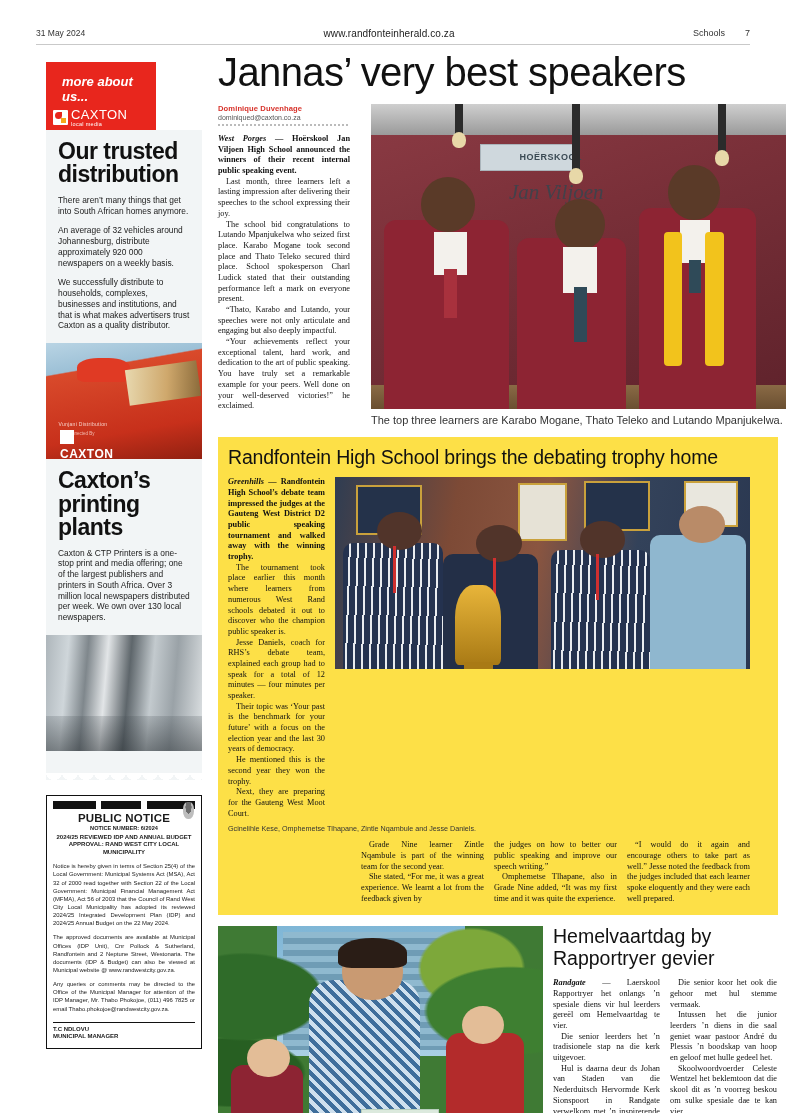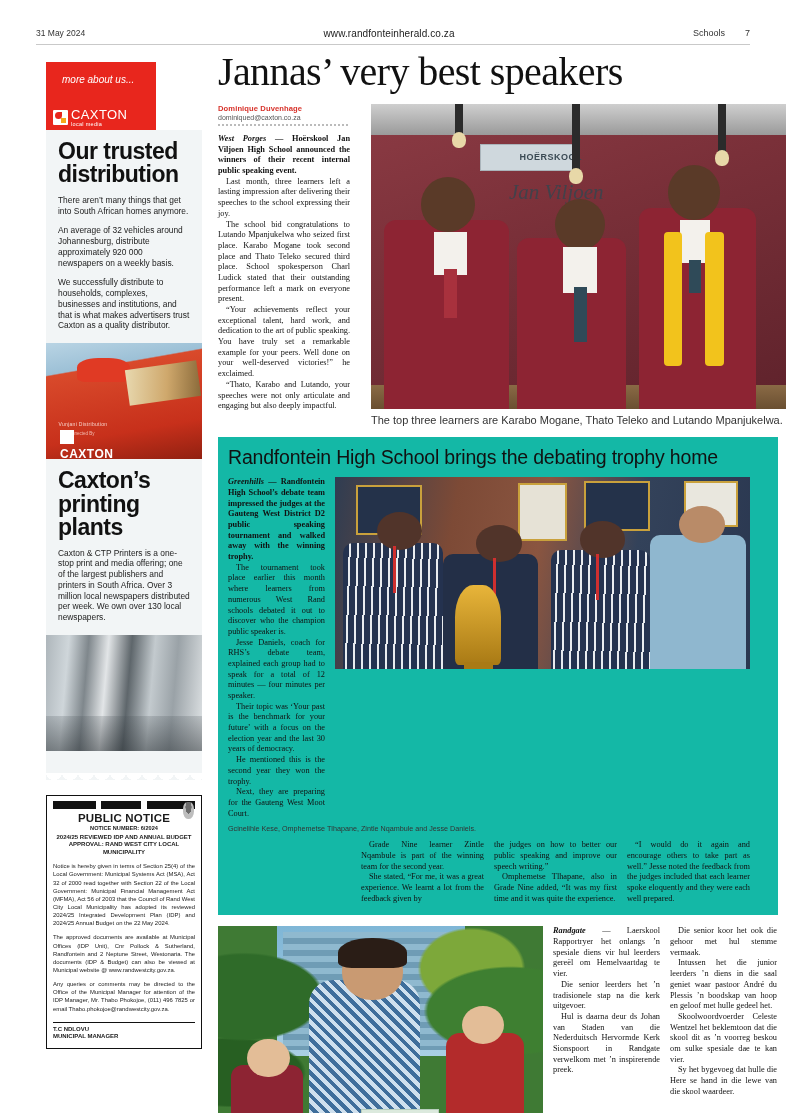--- a/index.html
+++ b/index.html
@@ -37,21 +37,21 @@
   }
   .caxton-flag .ribbon {
     position:absolute; left:0; top:-9px; width:110px; height:12px;
     background:
       linear-gradient(135deg,#fff 25%,transparent 25%) -0px 0/22px 12px,
       linear-gradient(225deg,#fff 25%,transparent 25%) -0px 0/22px 12px;
     background-color:#e8261d;
   }
   .caxton-flag .more {
     position:absolute; left:7px; top:12px;
-    font-style:italic; font-weight:normal; font-size:10px; color:#fff;padding-left:9px;
+    font-style:italic; font-weight:bold; font-size:13px; color:#fff;padding-left:9px;
   }
   .caxton-flag .logo {
     position:absolute; left:7px; bottom:7px; display:flex; align-items:center; gap:3px;
   }
   .cx-mark {
     width:15px; height:15px; background:#fff; position:relative; border-radius:1px;
   }
   .cx-mark:before {
     content:""; position:absolute; left:2px; top:2px; width:7px; height:7px;
     background:#e8261d; border-radius:50% 0 50% 50%;
@@ -133,21 +133,21 @@
   .notice .sub1 { text-align:center; font-size:5.6px; font-weight:bold; margin-top:1px; }
   .notice .sub2 { text-align:center; font-size:6px; font-weight:bold; margin-top:3px; line-height:1.25; }
   .notice p { font-size:5.9px; line-height:1.38; margin:6px 0 0 0; text-align:justify; color:#222;}
   .notice .sig { margin-top:9px; border-top:1px solid #111; padding-top:3px; }
   .notice .sig div { font-size:6px; font-weight:bold; line-height:1.3; }
 
   
   .main { position:absolute; left:218px; top:52px; width:560px; }
 
   .headline {
-    font-family:Liberation Serif, serif;
+    font-family:Liberation Sans, sans-serif;
     font-size:40px; line-height:1; font-weight:normal; letter-spacing:-.6px;
     margin:0 0 12px 0; color:#111;
   }
 
   .byline { width:132px; }
   .byline .name { color:#d7322a; font-size:7.6px; font-weight:bold; letter-spacing:.1px;}
   .byline .mail { color:#555; font-size:7px; margin-top:1px; }
   .byline .dots {
     margin-top:3px; height:3px;
     background:radial-gradient(circle at 1.2px 1.2px,#bbb 1.2px, transparent 1.3px) 0 0/4px 3px repeat-x;
@@ -208,21 +208,21 @@
     position:absolute; left:0; bottom:0; width:100%; height:8%;
     background:linear-gradient(180deg,#8a6a45,#6a4f31);
   }
 
   .caption {
     font-size:11px; color:#333; margin-top:4px; line-height:1.3;
   }
 
   
   .a2 {
-    margin-top:10px; background:#14b8a6; padding:9px 28px 11px 10px; width:560px;
+    margin-top:10px; background:#fde047; padding:9px 28px 11px 10px; width:560px;
   }
   .a2 h2 {
     margin:0 0 8px 0; font-size:19.5px; font-weight:normal; color:#111; letter-spacing:-.2px;
   }
   .a2-top { display:flex; gap:10px; }
   .a2-col { width:125px; }
   .photo2 { width:415px; height:192px; position:relative; overflow:hidden; background:#2e3f55; }
   .photo2 .bg {
     position:absolute; inset:0;
     background:linear-gradient(100deg,#2f3d52 0%,#7d4a36 28%,#8a5540 48%,#33425a 70%,#2a3750 100%);
@@ -391,22 +391,22 @@
       <div class="byline">
         <div class="name">Dominique Duvenhage</div>
         <div class="mail">dominiqued@caxton.co.za</div>
         <div class="dots"></div>
       </div>
       <div class="sp"></div>
       <div class="bodytext">
         <p class="lead"><span class="loc">West Porges</span><span> — Hoërskool Jan Viljoen High School announced the winners of their recent internal public speaking event.</span></p>
         <p>Last month, three learners left a lasting impression after delivering their speeches to the school expressing their joy.</p>
         <p>The school bid congratulations to Lutando Mpanjukelwa who seized first place. Karabo Mogane took second place and Thato Teleko secured third place. School spokesperson Charl Ludick stated that their outstanding performance left a mark on everyone present.</p>
+        <p>“Thato, Karabo and Lutando, your speeches were not only articulate and engaging but also deeply impactful.</p>
         <p>“Your achievements reflect your exceptional talent, hard work, and dedication to the art of public speaking. You have truly set a remarkable example for your peers. Well done on your well-deserved victories!” he exclaimed.</p>
-        <p>“Thato, Karabo and Lutando, your speeches were not only articulate and engaging but also deeply impactful.</p>
       </div>
     </div>
 
     <div>
       <div class="photo photo1">
         <div class="wall"></div>
         <div class="ceil"></div>
         <div class="sign">
             <span>HOËRSKOOL</span>
           </div>
@@ -524,20 +524,21 @@
         <div class="manhead"></div>
         <div class="manhair"></div>
         <div class="boyr"></div>
         <div class="boyrh"></div>
         <div class="cert"></div>
       </div>
 
     </div>
 
     <div class="a3-right">
+      <h2>Hemelvaartdag by Rapportryer gevier</h2>
       <div class="a3-cols">
         <div class="a3-col">
           <div class="bodytext">
             <p class="lead"><span class="loc">Randgate</span><span style="font-weight:normal"> — Laerskool Rapportryer het onlangs ’n spesiale diens vir hul leerders gereël om Hemelvaartdag te vier.</span></p>
             <p>Die senior leerders het ’n tradisionele stap na die kerk uitgevoer.</p>
             <p>Hul is daarna deur ds Johan van Staden van die Nederduitsch Hervormde Kerk Sionspoort in Randgate verwelkom met ’n inspirerende preek.</p>
           </div>
         </div>
         <div class="a3-col">
           <div class="bodytext">

